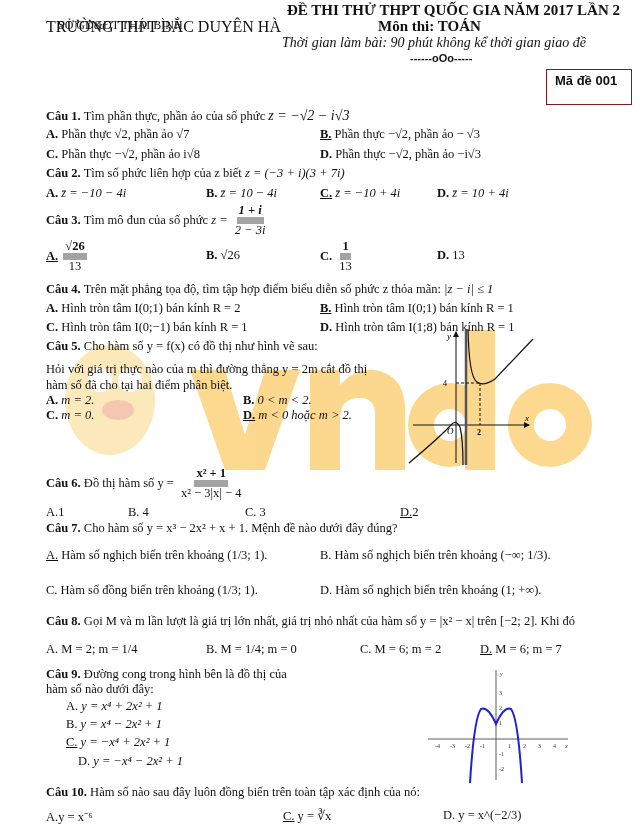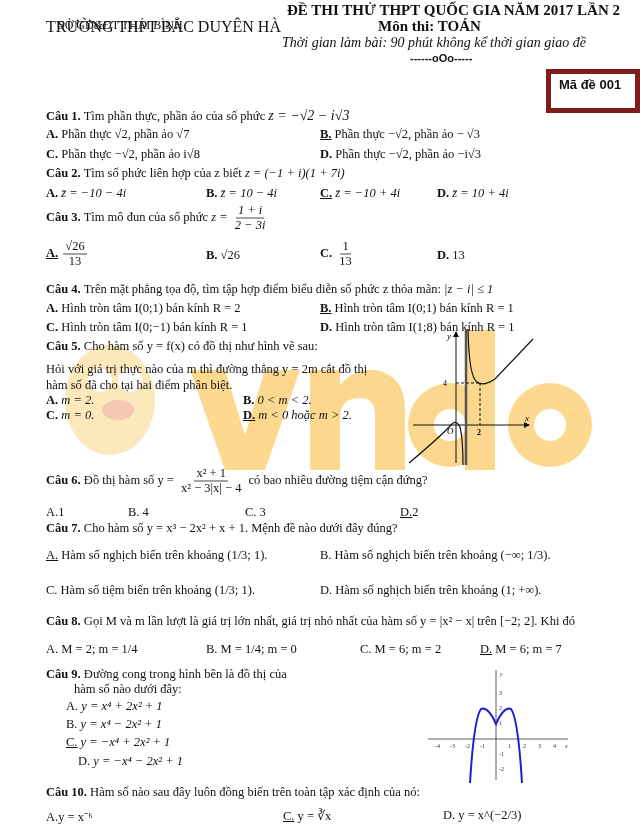--- a/index.html
+++ b/index.html
@@ -8,25 +8,25 @@
   .abs { position:absolute; white-space:nowrap; }
   b, .b { font-weight:bold; }
   .u { text-decoration:underline; }
   i, .it { font-style:italic; }
   .hdr-left1 { left:58px; top:18px; font-size:12px; font-weight:normal; }
   .hdr-left2 { left:46px; top:18px; font-size:16px; }
   .hdr-right1 { left:275px; top:2px; font-size:15px; font-weight:bold;margin-left:12px; }
   .hdr-right2 { left:378px; top:18px; font-size:15px; font-weight:bold; }
   .hdr-right3 { left:282px; top:35px; font-size:14px; font-style:italic; }
   .hdr-right4 { left:410px; top:52px; font-size:11px; font-family:"Liberation Sans", sans-serif; font-weight:bold; }
-  .code-box { left:546px; top:69px; width:84px; height:34px; border:5px solid #7f1d1d;
+  .code-box { left:546px; top:69px; width:84px; height:34px; border:1px solid #7f1d1d;
               font-family:"Liberation Sans", sans-serif; font-weight:bold; font-size:13px; }
   .code-box span { position:absolute; left:8px; top:3px; }
   .frac { display:inline-flex; flex-direction:column; align-items:center; vertical-align:middle; line-height:1.05; margin:0 2px; }
-  .frac .num { border-bottom:2px solid #a3a3a3; padding:0 2px; }
+  .frac .num { border-bottom:7px solid #a3a3a3; padding:0 2px;font-weight:bold; }
   .frac .den { padding:0 2px; }
   .watermark { position:absolute; pointer-events:none; }
   svg text { font-family:"Liberation Serif", serif; }
 </style>
 </head>
 <body>
 
 <svg class="watermark" style="left:40px;top:330px;" width="560" height="150" viewBox="0 0 560 150">
 
   <g opacity="0.35" fill="#f5c040">
@@ -67,21 +67,21 @@
   <span>Tìm phần thực, phần ảo của số phức</span>
   <span class="it" style="font-size:14px">z = −√2 − i√3</span>
 </div>
 <div class="abs" style="left:46px;top:127px;"><b>A.</b> <span>Phần thực √2, phần ảo √7</span></div>
 <div class="abs" style="left:320px;top:127px;"><b class="u">B.</b> <span>Phần thực −√2, phần ảo − √3</span></div>
 <div class="abs" style="left:46px;top:147px;"><b>C.</b> <span>Phần thực −√2, phần ảo i√8</span></div>
 <div class="abs" style="left:320px;top:147px;"><b>D.</b> <span>Phần thực −√2, phần ảo −i√3</span></div>
 
 <div class="abs" style="left:46px;top:166px;">
   <b>Câu 2.</b> <span>Tìm số phức liên hợp của  z  biết</span>
-  <span class="it">z = (−1 + i)(1 + 7i)</span>
+  <span class="it">z = (−3 + i)(3 + 7i)</span>
 </div>
 <div class="abs it" style="left:46px;top:186px;"><b style="font-style:normal">A.</b> <span>z̄ = −10 − 4i</span></div>
 <div class="abs it" style="left:206px;top:186px;"><b style="font-style:normal">B.</b> <span>z̄ = 10 − 4i</span></div>
 <div class="abs it" style="left:320px;top:186px;"><b class="u" style="font-style:normal">C.</b> <span>z̄ = −10 + 4i</span></div>
 <div class="abs it" style="left:437px;top:186px;"><b style="font-style:normal">D.</b> <span>z̄ = 10 + 4i</span></div>
 
 <div class="abs" style="left:46px;top:204px;">
   <b>Câu 3.</b> <span>Tìm mô đun của số phức</span>
   <span class="it">z =</span>
   <span class="frac it">
@@ -140,47 +140,46 @@
   <text x="120" y="94" font-size="9" font-style="italic">x</text>
   <text x="42" y="12" font-size="9" font-style="italic">y</text>
 </svg>
 
 <div class="abs" style="left:46px;top:467px;">
   <b>Câu 6.</b> <span>Đồ thị hàm số  y =</span>
   <span class="frac">
       <span class="num">x² + 1</span>
       <span class="den">x² − 3|x| − 4</span>
     </span>
-  <span>có bao nhiêu đường tiệm cận đứng?</span>
 </div>
 <div class="abs" style="left:46px;top:505px;"><span>A.</span><span>1</span></div>
 <div class="abs" style="left:128px;top:505px;"><span>B.</span> <span>4</span></div>
 <div class="abs" style="left:245px;top:505px;"><span>C.</span> <span>3</span></div>
 <div class="abs" style="left:400px;top:505px;"><span class="u">D.</span><span>2</span></div>
 
 <div class="abs" style="left:46px;top:521px;">
   <b>Câu 7.</b> <span>Cho hàm số  y = x³ − 2x² + x + 1. Mệnh đề nào dưới đây đúng?</span>
 </div>
 <div class="abs" style="left:46px;top:548px;"><span class="u">A.</span> <span>Hàm số nghịch biến trên khoảng</span> <span>(1/3; 1).</span></div>
 <div class="abs" style="left:320px;top:548px;"><span>B.</span> <span>Hàm số nghịch biến trên khoảng</span> <span>(−∞; 1/3).</span></div>
-<div class="abs" style="left:46px;top:583px;"><span>C.</span> <span>Hàm số tiệm biến trên khoảng</span> <span>(1/3; 1).</span></div>
+<div class="abs" style="left:46px;top:583px;"><span>C.</span> <span>Hàm số đồng biến trên khoảng</span> <span>(1/3; 1).</span></div>
 <div class="abs" style="left:320px;top:583px;"><span>D.</span> <span>Hàm số nghịch biến trên khoảng</span> <span>(1; +∞).</span></div>
 
 <div class="abs" style="left:46px;top:614px;">
   <b>Câu 8.</b> <span>Gọi M và m lần lượt là giá trị lớn nhất, giá trị nhỏ nhất của hàm số  y = |x² − x|  trên  [−2; 2]. Khi đó</span>
 </div>
 <div class="abs" style="left:46px;top:642px;"><span>A.</span> <span>M = 2; m = 1/4</span></div>
 <div class="abs" style="left:206px;top:642px;"><span>B.</span> <span>M = 1/4; m = 0</span></div>
 <div class="abs" style="left:360px;top:642px;"><span>C.</span> <span>M = 6; m = 2</span></div>
 <div class="abs" style="left:480px;top:642px;"><span class="u">D.</span> <span>M = 6; m = 7</span></div>
 
 <div class="abs" style="left:46px;top:667px;">
   <b>Câu 9.</b> <span>Đường cong trong hình bên là đồ thị của</span>
 </div>
-<div class="abs" style="left:46px;top:682px;margin-left:28px;">hàm số nào dưới đây:</div>
+<div class="abs" style="left:46px;top:682px;">hàm số nào dưới đây:</div>
 <div class="abs" style="left:66px;top:699px;"><span>A.</span> <span class="it">y = x⁴ + 2x² + 1</span></div>
 <div class="abs" style="left:66px;top:717px;"><span>B.</span> <span class="it">y = x⁴ − 2x² + 1</span></div>
 <div class="abs" style="left:66px;top:735px;"><span class="u">C.</span> <span class="it">y = −x⁴ + 2x² + 1</span></div>
 <div class="abs" style="left:78px;top:754px;"><span>D.</span> <span class="it">y = −x⁴ − 2x² + 1</span></div>
 
 <svg class="abs" style="left:420px;top:668px;" width="150" height="115" viewBox="0 0 150 115">
   <line x1="8" y1="71" x2="148" y2="71" stroke="#333" stroke-width="0.8"></line>
   <line x1="76" y1="112" x2="76" y2="2" stroke="#333" stroke-width="0.8"></line>
   <g font-size="6" fill="#333">
     <text x="15" y="80">-4</text>

